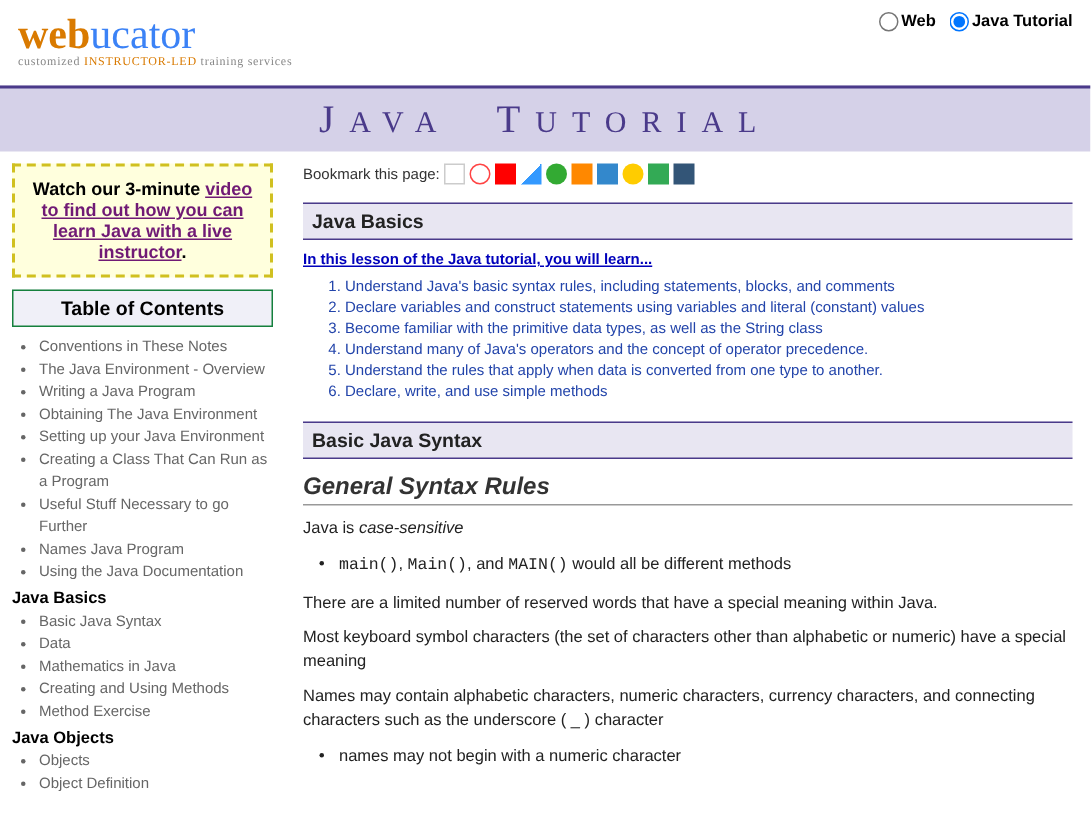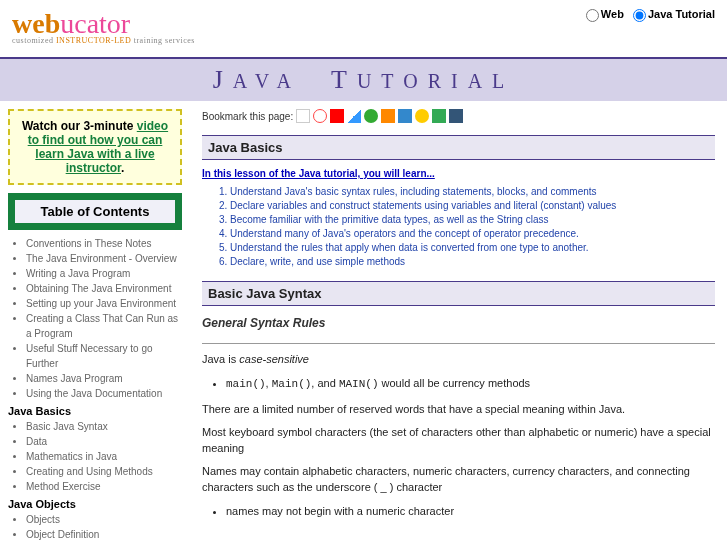--- a/index.html
+++ b/index.html
@@ -1,49 +1,49 @@
 <!DOCTYPE html>
 <html><head>
 <meta charset="utf-8">
 <style>
 * { box-sizing: border-box; margin: 0; padding: 0; }
 body { font-family: Verdana, Arial, sans-serif; font-size: 11px; background: #fff; width: 727px; }
 .header { padding: 8px 12px 4px; display: flex; justify-content: space-between; align-items: flex-start; }
 .logo { font-family: Georgia, serif; }
 .logo-top { font-size: 28px; letter-spacing: 0; }
 .logo-web { color: #d97a00; font-weight: bold; }
-.logo-ucator { color: #ec4899; font-weight: normal; }
+.logo-ucator { color: #3b82f6; font-weight: normal; }
 .logo-sub { font-size: 8px; color: #888; letter-spacing: 0.5px; margin-top: -4px; }
 .logo-sub .orange { color: #d97a00; }
 .search-area { text-align: right; font-size: 11px; }
 .search-row { display: flex; gap: 4px; margin-bottom: 6px; }
 .search-input { width: 155px; height: 20px; border: 1px solid #999; padding: 2px 4px; font-size: 11px; }
 .search-btn { background: #eee; border: 1px solid #999; padding: 2px 8px; font-size: 11px; cursor: pointer; }
 .radio-row { font-size: 11px; color: #000; }
 .radio-row input { margin: 0 2px 0 6px; vertical-align: middle; }
 .radio-row label { font-weight: bold; }
 .title-bar { background: #d5d1e8; text-align: center; padding: 6px 0; margin-top: 8px; border-top: 2px solid #4a3a8a; }
 .title-bar h1 { font-family: Georgia, serif; color: #4a3a8a; font-size: 20px; letter-spacing: 10px; font-weight: normal; }
 .title-bar h1 .big { font-size: 26px; }
 .main { display: flex; }
 .sidebar { width: 190px; padding: 8px; flex-shrink: 0; }
 .promo { border: 2px dashed #d0c020; background: #ffffdd; padding: 8px; text-align: center; font-weight: bold; font-size: 12px; margin-bottom: 8px; }
-.promo a { color: #15803d; text-decoration: underline; }
-.toc-header { border: 7px solid #15803d; background: #f0f0f8; text-align: center; padding: 4px; font-weight: bold; font-size: 13px; margin-bottom: 6px; }
+.promo a { color: #701a75; text-decoration: underline; }
+.toc-header { border: 1px solid #15803d; background: #f0f0f8; text-align: center; padding: 4px; font-weight: bold; font-size: 13px; margin-bottom: 6px; }
 .toc-section { font-weight: bold; font-size: 11px; color: #000; margin: 4px 0 2px; }
 .toc-list { list-style: disc; margin-left: 18px; }
 .toc-list li { font-size: 10px; color: #666; line-height: 1.5; }
 .content { flex: 1; padding: 8px 12px; }
 .bookmark { text-align: right; font-size: 10px; color: #333; margin-bottom: 12px; display: flex; justify-content: flex-start; align-items: center; gap: 3px; }
 .bookmark .icon { width: 14px; height: 14px; display: inline-block; }
 .section-h { background: #e8e6f2; border-top: 1px solid #4a3a8a; border-bottom: 1px solid #4a3a8a; padding: 4px 6px; font-weight: bold; font-size: 13px; color: #222; margin: 12px 0 8px; }
 .lesson-intro { color: #0000bb; font-weight: bold; font-size: 10px; text-decoration: underline; margin: 6px 0; }
 .objectives { list-style: decimal; margin-left: 28px; margin-bottom: 10px; }
 .objectives li { font-size: 10px; color: #2244aa; line-height: 1.4; }
-.sub-h { font-style: italic; font-weight: bold; font-size: 12px; color: #333; border-bottom: 1px solid #999; padding-bottom: 13px; margin: 10px 0 8px; }
+.sub-h { font-style: italic; font-weight: bold; font-size: 16px; color: #333; border-bottom: 1px solid #999; padding-bottom: 2px; margin: 10px 0 8px; }
 .body-text { font-size: 11px; color: #222; margin: 8px 0; line-height: 1.4; }
 .body-text em { font-style: italic; }
 .body-list { list-style: disc; margin-left: 24px; }
 .body-list li { font-size: 11px; color: #222; line-height: 1.6; }
 code { font-family: "Courier New", monospace; font-size: 11px; text-align: right; }
 </style>
 </head>
 <body>
 
 <div class="header">
@@ -129,21 +129,21 @@
         <li>Declare, write, and use simple methods</li>
       </ol>
 
     <div class="section-h">Basic Java Syntax</div>
     <div class="sub-h">General Syntax Rules</div>
 
     <p class="body-text">
       <span>Java is </span><em>case-sensitive</em>
     </p>
     <ul class="body-list">
-      <li><code>main()</code>, <code>Main()</code>, and <code>MAIN()</code><span> would all be currency methods</span></li>
+      <li><code>main()</code>, <code>Main()</code>, and <code>MAIN()</code><span> would all be different methods</span></li>
     </ul>
 
     <p class="body-text">There are a limited number of reserved words that have a special meaning within Java.</p>
 
     <p class="body-text">Most keyboard symbol characters (the set of characters other than alphabetic or numeric) have a special meaning</p>
     <p class="body-text">Names may contain alphabetic characters, numeric characters, currency characters, and connecting characters such as the underscore ( _ ) character</p>
     <ul class="body-list">
       <li>names may not begin with a numeric character</li>
     </ul>
   </div>

